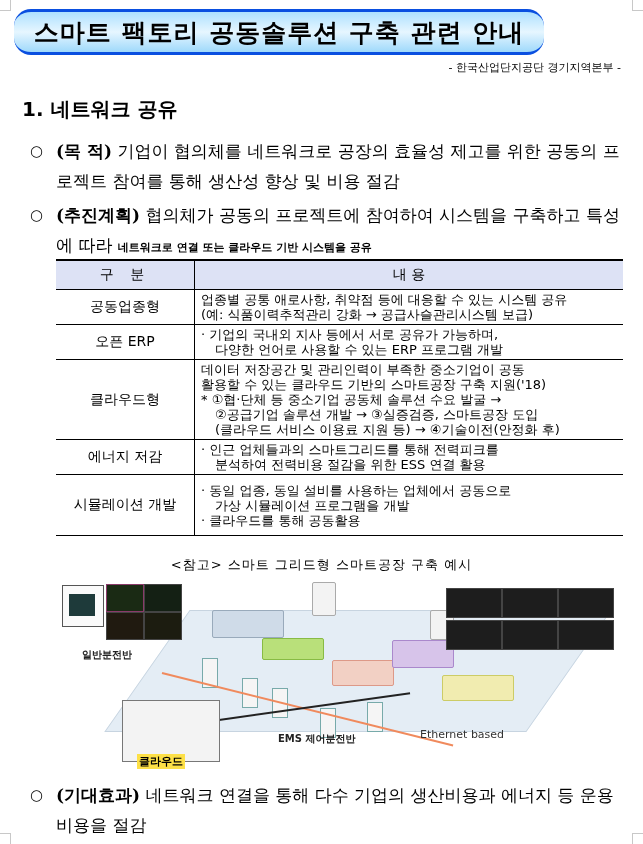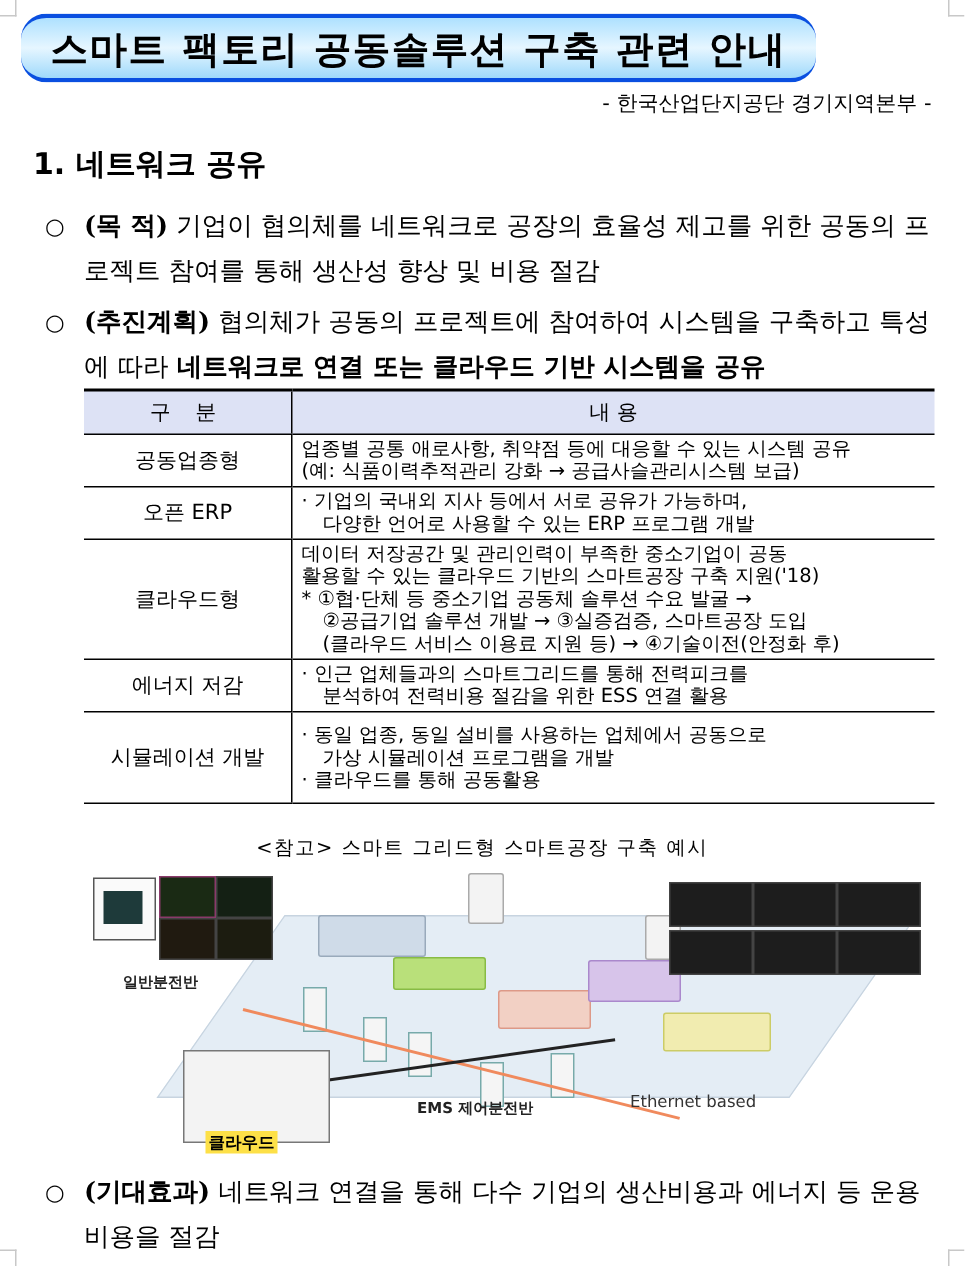--- a/index.html
+++ b/index.html
@@ -17,33 +17,33 @@
     border-top: 3px solid #0a4fe0; border-bottom: 3px solid #0a4fe0;
     background: linear-gradient(to bottom, #aee1ff 0%, #e6f6ff 50%, #9fd9fb 100%);
     box-sizing: border-box;
     display: flex; align-items: center; justify-content: center;
   }
   .title-banner { width: 490px; }
   .title-text {
     font-family: "DejaVu Sans", sans-serif; font-weight: bold; font-size: 25px; letter-spacing: 1px;
   }
   .subtitle {
-    position: absolute; right: 22px; top: 60px; font-size: 14px;
+    position: absolute; right: 22px; top: 60px; font-size: 11px;
   }
   .section-head {
     position: absolute; left: 22px; top: 96px; font-size: 20px; font-weight: bold;
   }
   .bullet {
     position: absolute; left: 30px; width: 600px; font-size: 17px; line-height: 30px;
     font-family: "DejaVu Serif", serif;
   }
   .bullet .mark { position: absolute; left: 0; top: 0; font-family: "DejaVu Sans", sans-serif; font-size: 15px; }
   .bullet .body { padding-left: 26px; }
   .bullet .tag { font-weight: bold; }
-  .bullet .strong { font-weight: bold; font-family: "DejaVu Sans", sans-serif; font-size: 17px; }
+  .bullet .strong { font-weight: bold; font-family: "DejaVu Sans", sans-serif; font-size: 11px; }
   .b1 { top: 136px; }
   .b2 { top: 200px; }
   .b3 { top: 780px; }
 
   table.main {
     position: absolute; left: 56px; top: 259px; width: 567px; border-collapse: collapse;
     font-size: 13px; font-family: "DejaVu Sans", sans-serif;
   }
   table.main td, table.main th {
     border-top: 1px solid #000; border-bottom: 1px solid #000; padding: 2px 6px; vertical-align: middle;

